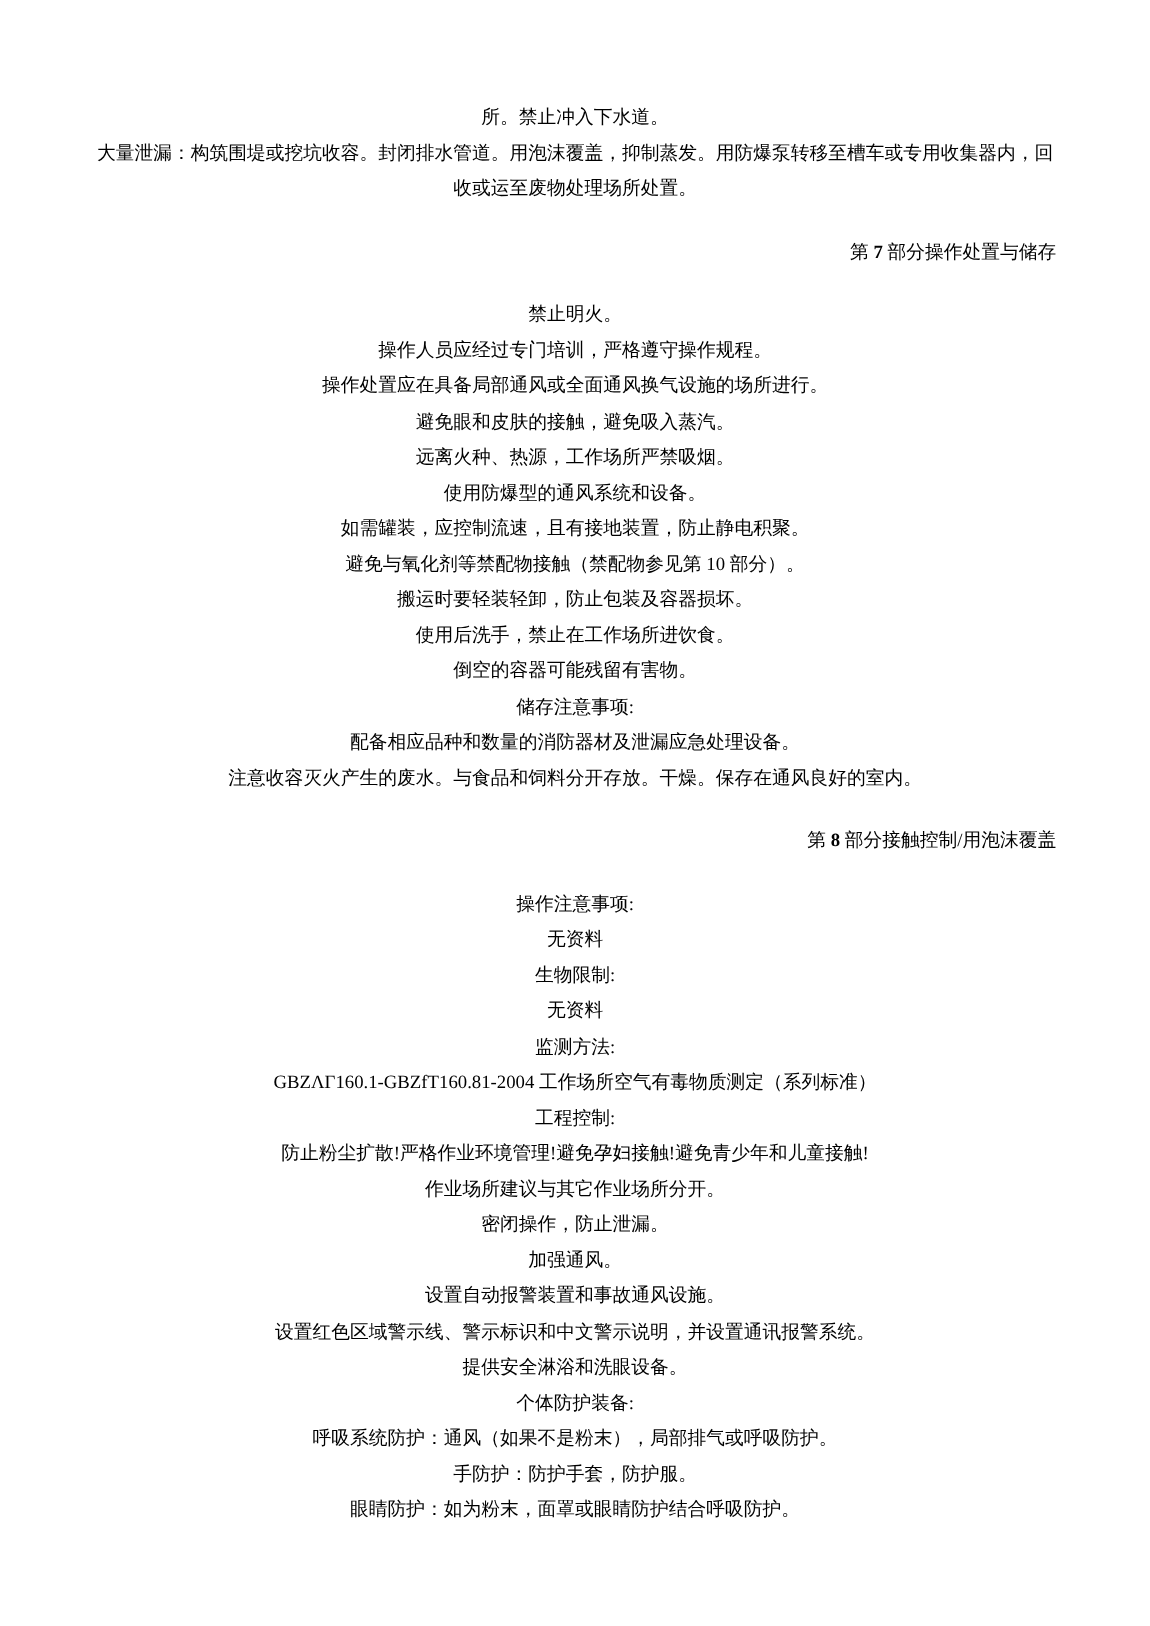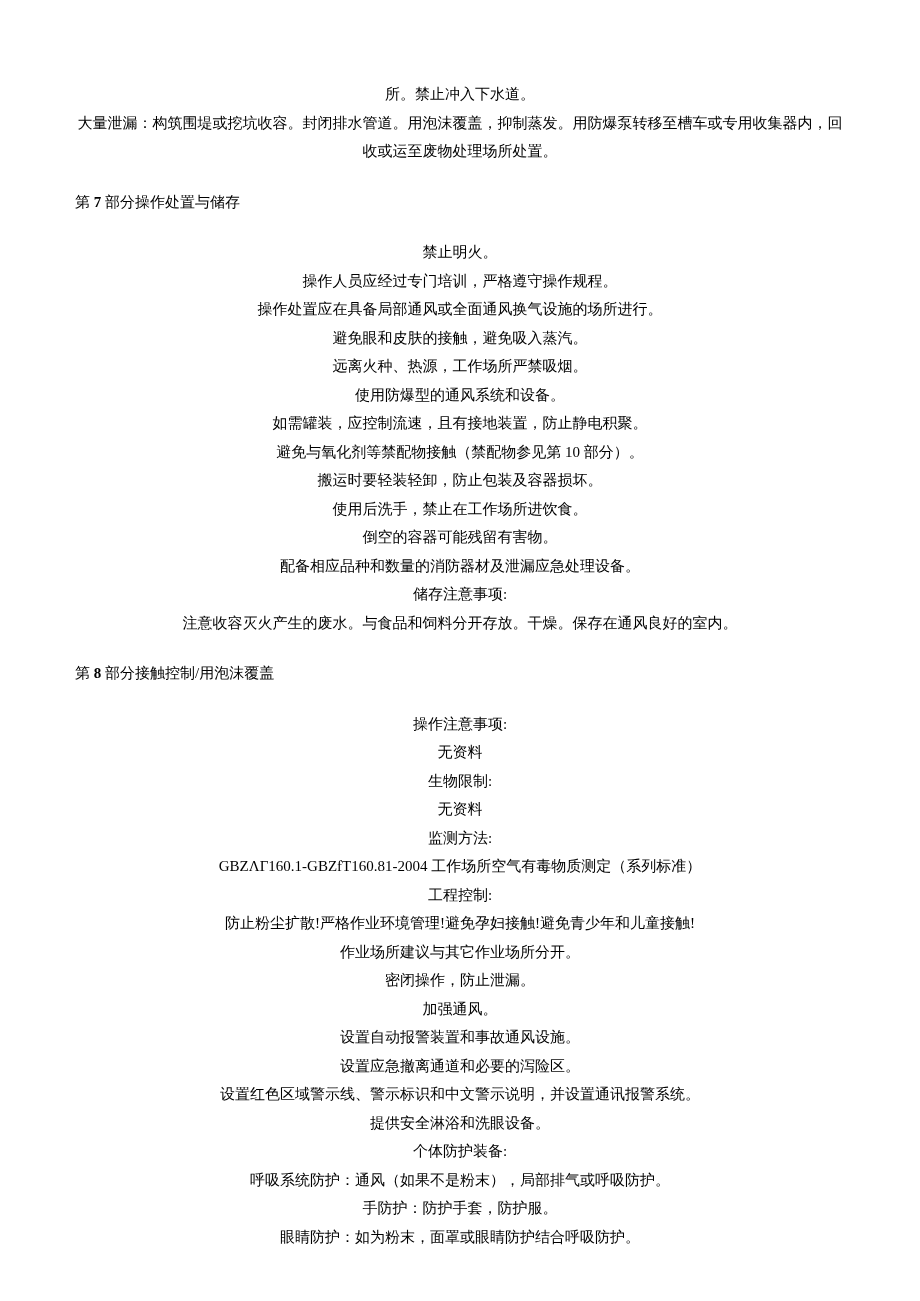--- a/index.html
+++ b/index.html
@@ -11,21 +11,21 @@
       margin: 0;
       padding: 80px 75px 60px 75px;
       width: 920px;
       box-sizing: border-box;
     }
     .para {
       margin: 0;
       text-align: center;
     }
     .section-heading {
-      text-align: left;
+      text-align: right;
       margin: 22px 0 22px 0;
     }
     .section-heading .num {
       font-weight: bold;
     }
   </style>
 </head>
 <body>
 
 <div>
@@ -42,43 +42,42 @@
   <p class="para">操作人员应经过专门培训，严格遵守操作规程。</p>
   <p class="para">操作处置应在具备局部通风或全面通风换气设施的场所进行。</p>
   <p class="para">避免眼和皮肤的接触，避免吸入蒸汽。</p>
   <p class="para">远离火种、热源，工作场所严禁吸烟。</p>
   <p class="para">使用防爆型的通风系统和设备。</p>
   <p class="para">如需罐装，应控制流速，且有接地装置，防止静电积聚。</p>
   <p class="para">避免与氧化剂等禁配物接触（禁配物参见第 10 部分）。</p>
   <p class="para">搬运时要轻装轻卸，防止包装及容器损坏。</p>
   <p class="para">使用后洗手，禁止在工作场所进饮食。</p>
   <p class="para">倒空的容器可能残留有害物。</p>
+  <p class="para">储存注意事项:</p>
   <p class="para">配备相应品种和数量的消防器材及泄漏应急处理设备。</p>
-  <p class="para">储存注意事项:</p>
   <p class="para">注意收容灭火产生的废水。与食品和饲料分开存放。干燥。保存在通风良好的室内。</p>
 </div>
 
 <div class="section-heading">
   <span>第 </span><span class="num">8</span><span> 部分接触控制/用泡沫覆盖</span>
 </div>
 
 <div>
   <p class="para">操作注意事项:</p>
   <p class="para">无资料</p>
   <p class="para">生物限制:</p>
   <p class="para">无资料</p>
   <p class="para">监测方法:</p>
   <p class="para">GBZΛΓ160.1-GBZfT160.81-2004 工作场所空气有毒物质测定（系列标准）</p>
   <p class="para">工程控制:</p>
   <p class="para">防止粉尘扩散!严格作业环境管理!避免孕妇接触!避免青少年和儿童接触!</p>
   <p class="para">作业场所建议与其它作业场所分开。</p>
   <p class="para">密闭操作，防止泄漏。</p>
   <p class="para">加强通风。</p>
   <p class="para">设置自动报警装置和事故通风设施。</p>
-  <p class="para">设置应急撤离通道和必要的泻险区。</p>
   <p class="para">设置红色区域警示线、警示标识和中文警示说明，并设置通讯报警系统。</p>
   <p class="para">提供安全淋浴和洗眼设备。</p>
   <p class="para">个体防护装备:</p>
   <p class="para">呼吸系统防护：通风（如果不是粉末），局部排气或呼吸防护。</p>
   <p class="para">手防护：防护手套，防护服。</p>
   <p class="para">眼睛防护：如为粉末，面罩或眼睛防护结合呼吸防护。</p>
 
 </div>
 
 </body></html>

